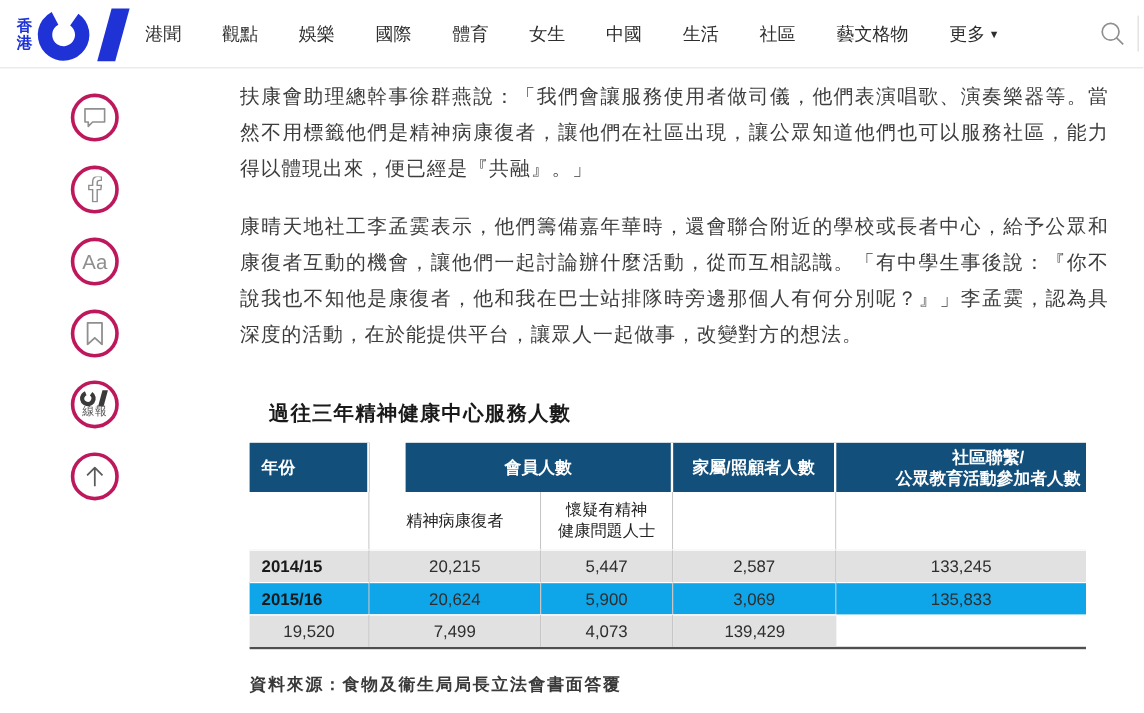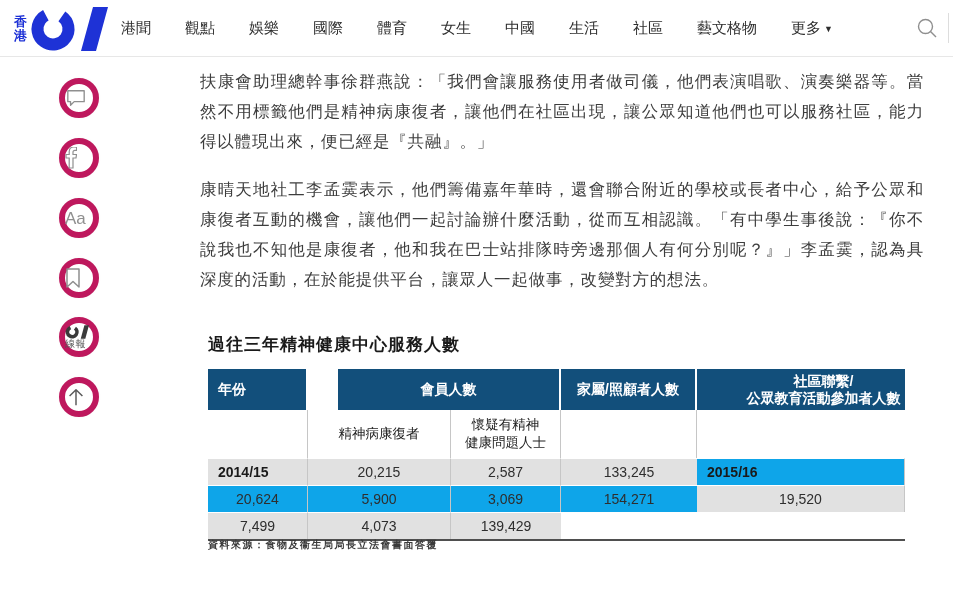--- a/index.html
+++ b/index.html
@@ -14,53 +14,53 @@
   .brand-hk { display:flex; flex-direction:column; justify-content:center; margin-right:3px; }
   .brand-hk span { color:#1e32d6; font-weight:bold; font-size:13px; line-height:14px; }
   .nav { position:absolute; left:121px; top:0; height:56px; display:flex; align-items:center; gap:34px; }
   .nav-item { font-size:15px; color:#2e2e2e; text-decoration:none; cursor:pointer; white-space:nowrap; }
   .nav-item .arrow { font-size:9px; color:#2e2e2e; margin-left:3px; vertical-align:1px; }
   .search-btn { position:absolute; left:915px; top:16px; width:24px; height:24px; cursor:pointer; }
   .nav-divider { position:absolute; left:948px; top:13px; width:1px; height:30px; background:#ddd; }
 
   
   .rail-btn { position:absolute; left:59px; width:40px; height:40px; border-radius:50%;
-    background:#fff; border:6px solid #be185d; box-shadow:0 0 3px rgba(0,0,0,0.04);
-    display:flex; flex-direction:column; justify-content:center;
+    background:#fff; border:3px solid #be185d; box-shadow:0 0 3px rgba(0,0,0,0.04);
+    display:flex; flex-direction:column; align-items:center; justify-content:center;
     cursor:pointer; color:#8f8f8f; }
   .rail-btn .glyph-text { font-size:17px; color:#8f8f8f; line-height:1; }
   .rail-newsfeed { font-size:10px; color:#555; line-height:10px; letter-spacing:0.5px; }
 
   
   .article { position:absolute; left:200px; top:66px; width:724px; color:#3d3d3d;
     font-size:16.5px; line-height:30px; letter-spacing:0.8px; text-align:justify; }
   .article p { margin-bottom:18px; }
 
   
-  .tbl-title { position:absolute; left:208px; top:333px; font-size:17px; font-weight:bold;
+  .tbl-title { position:absolute; left:224px; top:333px; font-size:17px; font-weight:bold;
     color:#1a1a1a; letter-spacing:1px; }
   .svc-table { position:absolute; left:208px; top:369px; width:697px;
     display:grid; grid-template-columns:100px 143px 110px 136px 208px;
     border-bottom:2px solid #4f4f4f; font-size:14px; }
   .th { background:#124f7b; color:#fff; font-weight:bold; height:41px;
     display:flex; flex-direction:column; align-items:center; justify-content:center;
     border-right:2px solid #fff; line-height:17px; }
   .th.last { border-right:none;padding-left:45px; }
   .th-year { align-items:flex-start; padding-left:10px; }
   .sub { background:#fff; height:48px; display:flex; flex-direction:column; align-items:center;
     justify-content:center; color:#222; font-size:13.5px; line-height:18px;
     border-right:1px solid #c6c6c6; }
   .sub.last { border-right:none; }
   .td { height:27px; display:flex; align-items:center; justify-content:center;
     color:#2e2e2e; border-right:1px solid #c6c6c6; border-top:1px solid #fff; }
   .td.last { border-right:none; }
   .td-year { justify-content:flex-start; padding-left:10px; font-weight:bold; color:#1a1a1a; }
   .row-gray { background:#e1e1e1; }
   .row-white { background:#0ea5e9; }
-  .tbl-source { position:absolute; left:208px; top:538px; font-size:10px; font-weight:bold;
+  .tbl-source { position:absolute; left:208px; top:562px; font-size:14px; font-weight:bold;
     color:#3a3a3a; letter-spacing:1.5px;text-align:right; }
 
   svg { display:block; }
 </style>
 </head>
 <body>
 
 <div class="stage">
 
   <div class="topbar">
@@ -158,28 +158,29 @@
     </div>
     <div class="sub" style="grid-column:3;">
       <span>懷疑有精神</span>
       <span>健康問題人士</span>
     </div>
     <div class="sub" style="grid-column:4;"></div>
     <div class="sub last" style="grid-column:5;"></div>
 
     <div class="td td-year row-gray">2014/15</div>
     <div class="td row-gray">20,215</div>
+    <div class="td row-gray">5,447</div>
     <div class="td row-gray">2,587</div>
     <div class="td row-gray last">133,245</div>
 
     <div class="td td-year row-white">2015/16</div>
     <div class="td row-white">20,624</div>
     <div class="td row-white">5,900</div>
     <div class="td row-white">3,069</div>
-    <div class="td row-white last">154,271</div>
+    <div class="td row-white last">135,833</div>
 
     <div class="td row-gray">19,520</div>
     <div class="td row-gray">7,499</div>
     <div class="td row-gray">4,073</div>
     <div class="td row-gray last">139,429</div>
   </div>
 
   <div class="tbl-source">資料來源：食物及衞生局局長立法會書面答覆</div>
 
 </div>

